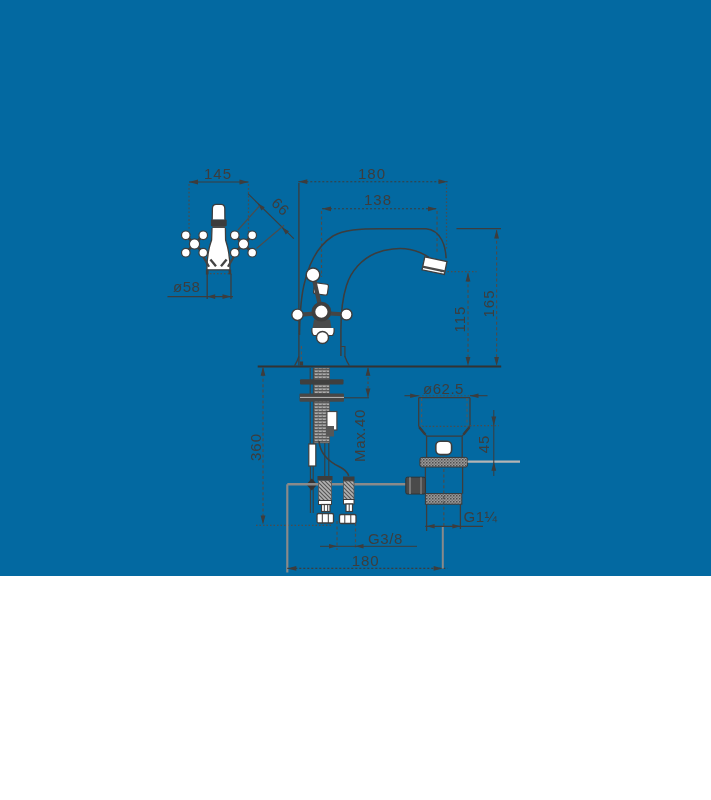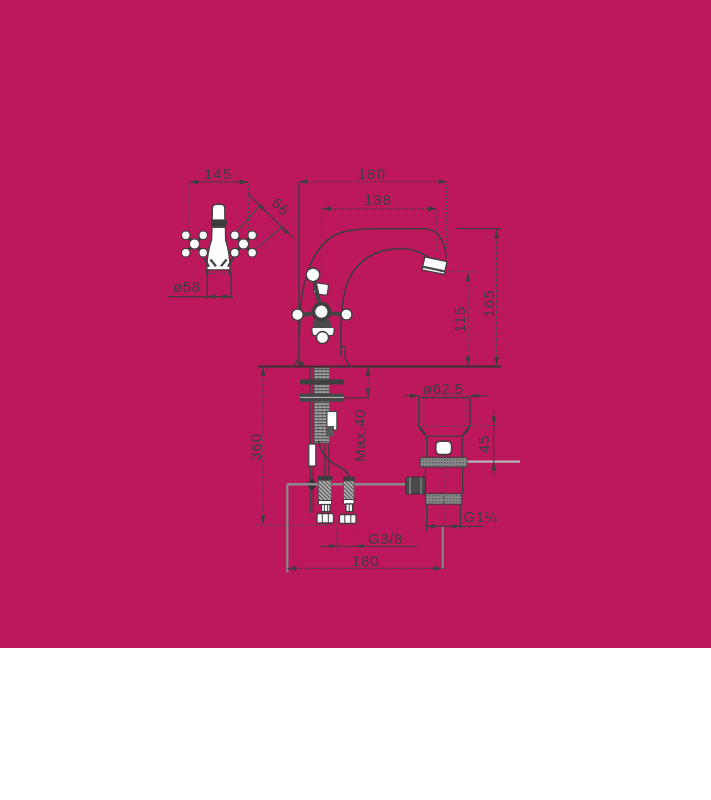--- a/index.html
+++ b/index.html
@@ -1,16 +1,16 @@
 <!DOCTYPE html>
 <html><head>
 <meta charset="utf-8">
 <style>
   html,body{margin:0;padding:0;background:#ffffff;}
-  .wrap{width:711px;height:648px;position:relative;background:#be185d;overflow:hidden;}
+  .wrap{width:711px;height:576px;position:relative;background:#0369a1;overflow:hidden;}
   text{font-family:"Liberation Sans",sans-serif;fill:#3d3d3d;}
 </style>
 </head>
 <body>
 <div class="wrap">
 <svg style="filter:blur(0.5px)" width="711" height="800" viewBox="0 0 711 800">
 <defs>
   <pattern id="knurl" width="3" height="3" patternUnits="userSpaceOnUse">
     <rect width="3" height="3" fill="#9a9a9a"></rect>
     <rect x="0" y="0" width="1.5" height="1.5" fill="#4f4f4f"></rect>

